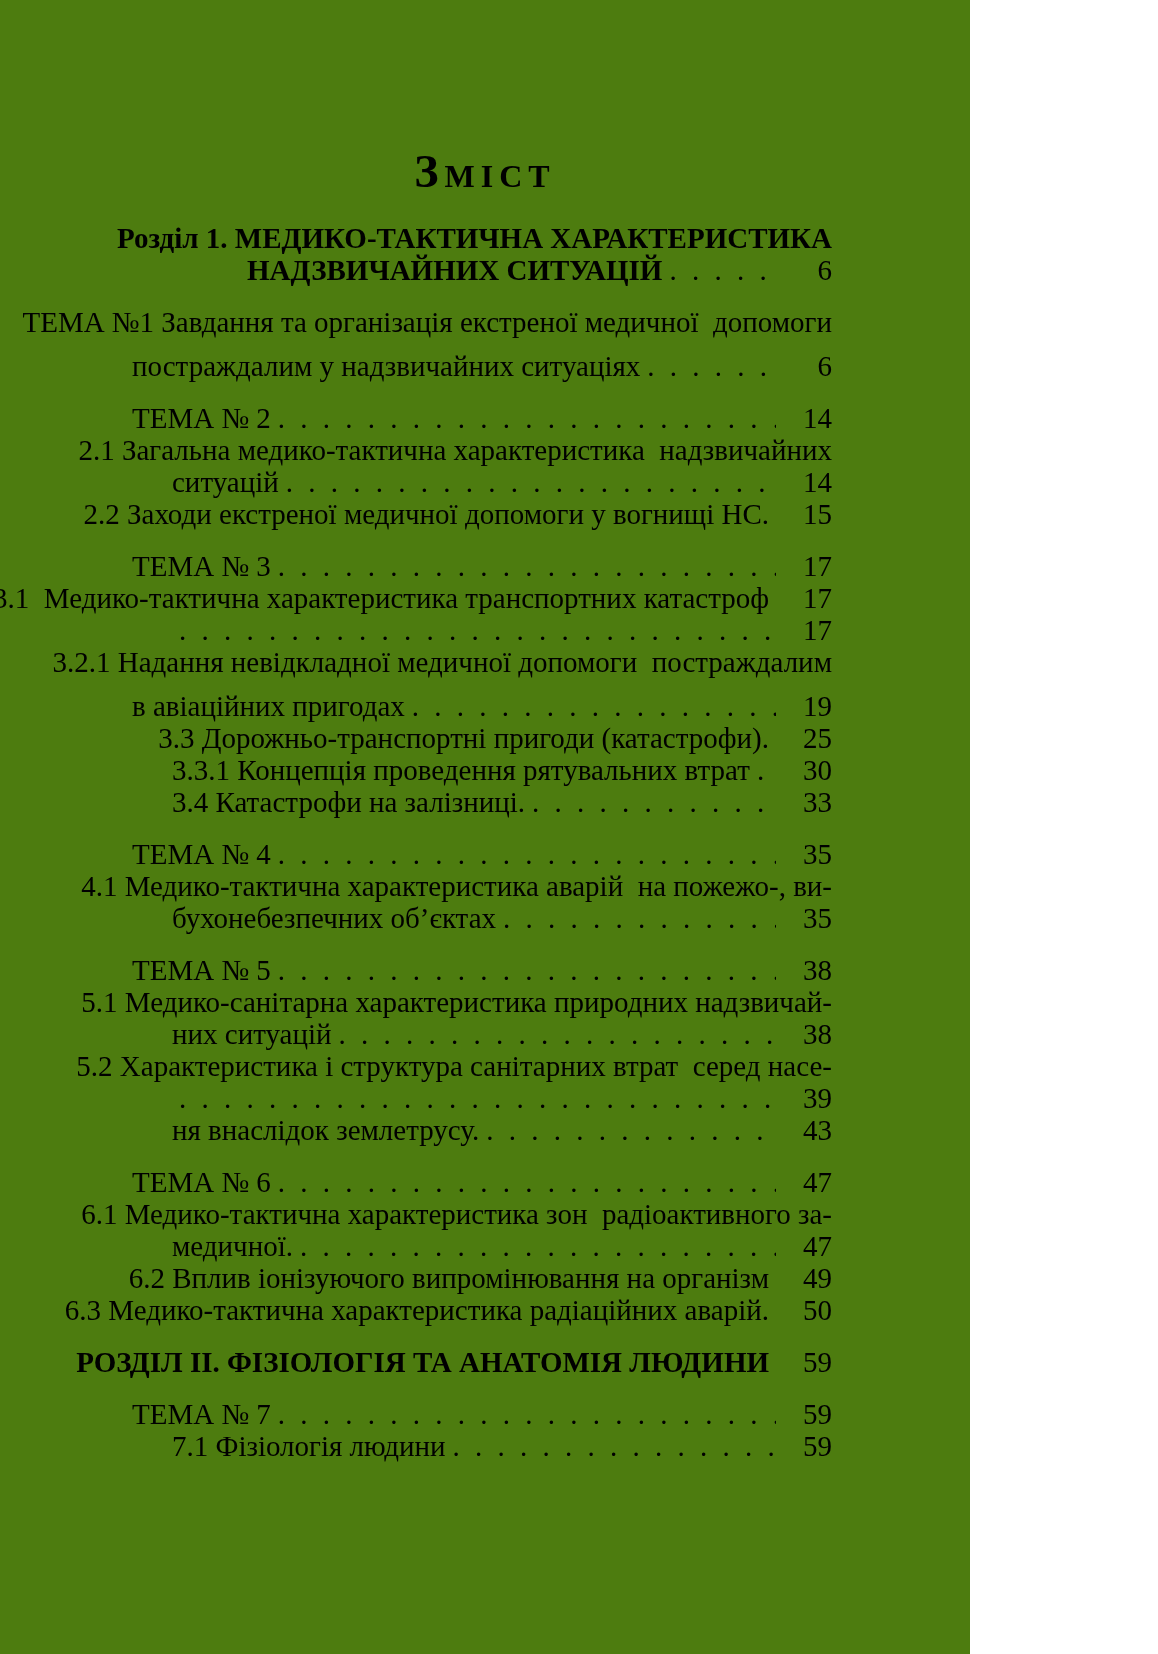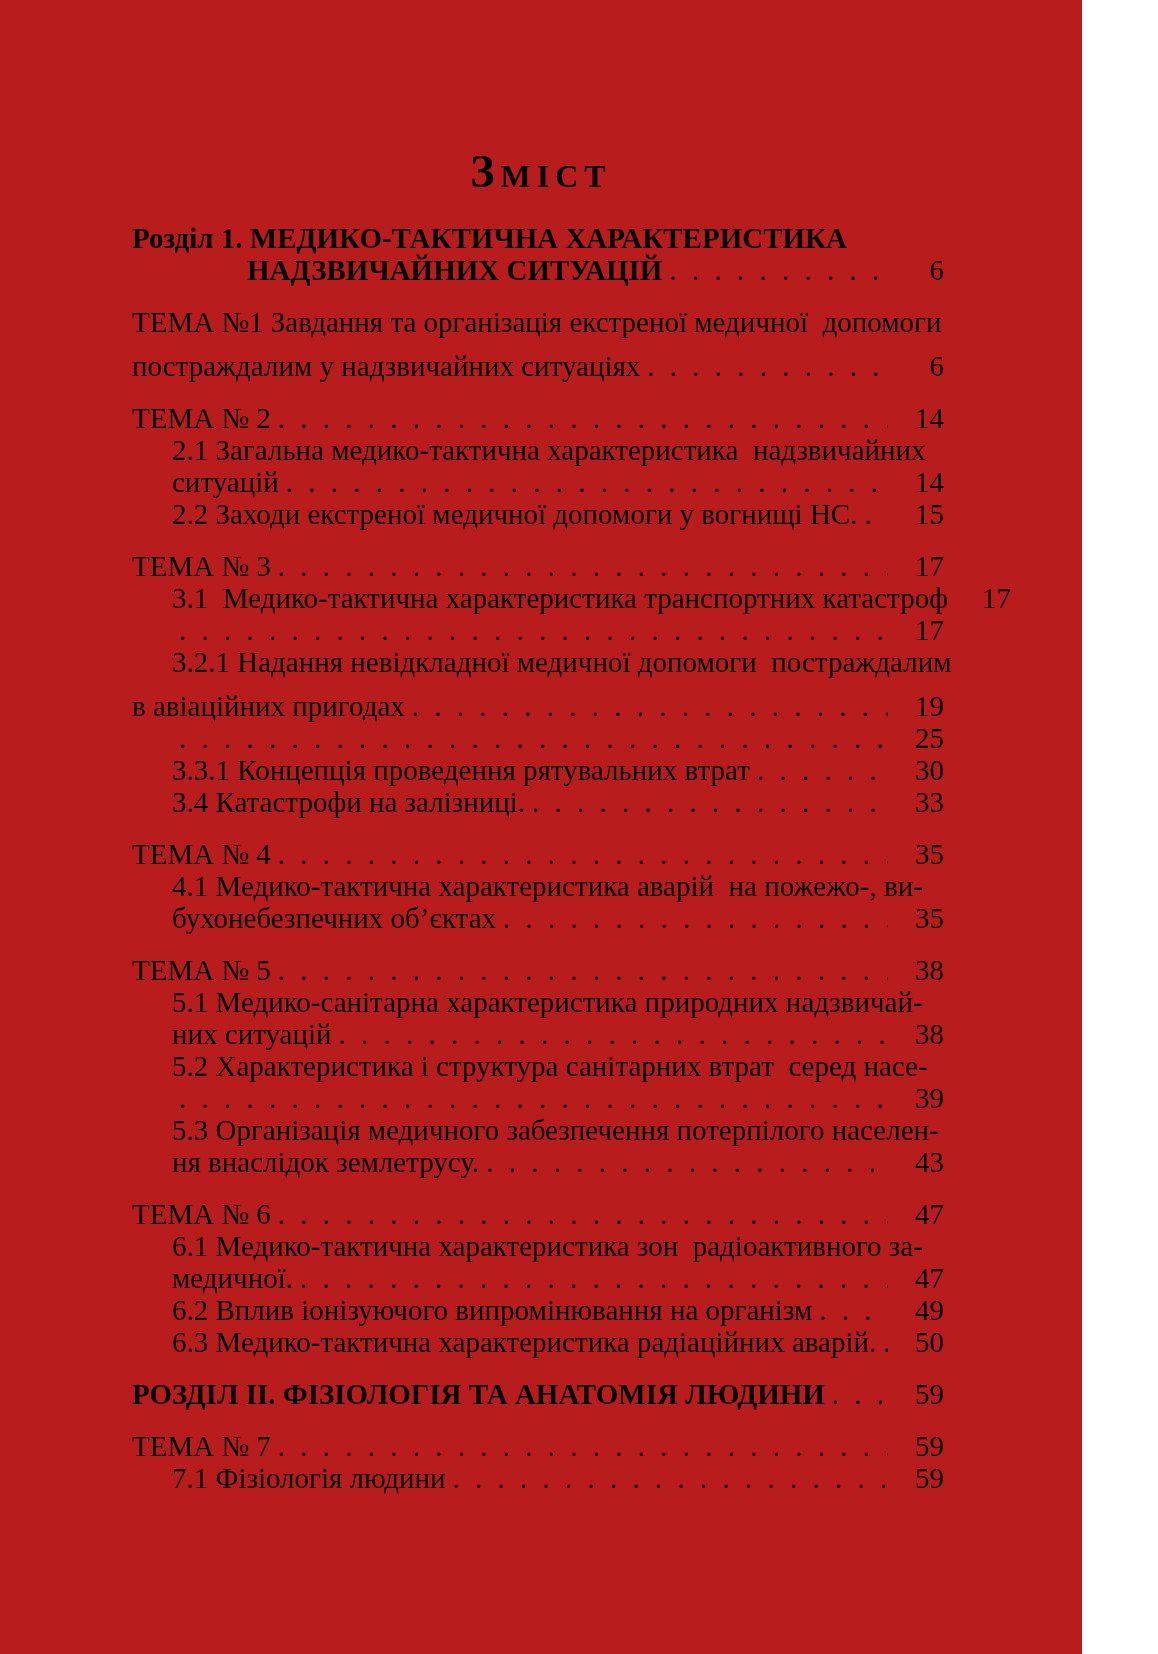--- a/index.html
+++ b/index.html
@@ -2,23 +2,23 @@
 <html><head>
 <meta charset="utf-8">
 <style>
   html, body {
     margin: 0;
     padding: 0;
     background: #ffffff;
   }
   .page {
     position: relative;
-    width: 1082px;
+    width: 970px;
     height: 1654px;
-    background: #b91c1c;
+    background: #4d7c0f;
     color: #000000;
     font-family: "Liberation Serif", serif;
     overflow: hidden;
   }
   .title {
     margin: 0;
     padding-top: 149px;
     line-height: 46px;
     font-size: 46px;
     font-weight: bold;
@@ -27,20 +27,21 @@
     text-align: center;
   }
   .toc {
     margin: 27px 138px 0 132px; 
   }
   .row {
     display: flex;
     align-items: baseline;
     line-height: 32px;
     font-size: 29px;
+    justify-content: flex-end;
   }
   .row.gap { margin-top: 20px; }
   .row .text { white-space: pre; }
   .style-chapter > .text { font-weight: bold; }
   .indent-0 { padding-left: 0; margin-top: 12px; }
   .indent-1 { padding-left: 40px; }
   .indent-2 { padding-left: 115px; }
   .dots {
     flex: 1 1 auto;
     min-width: 0;
@@ -114,20 +115,21 @@
       </div>
       <div class="row style-body indent-1">
         <span class="text">3.2.1 Надання невідкладної медичної допомоги  постраждалим</span>
       </div>
       <div class="row style-body indent-0">
         <span class="text">в авіаційних пригодах</span>
         <span class="dots">. . . . . . . . . . . . . . . . . . . . . . . . . . . . . . . . . . . . . . . . . . . . . . . . . . . . . . . . . . . . . . . . . . . . . . . . . . . . . . . . </span>
         <span class="page-num">19</span>
       </div>
       <div class="row style-body indent-1">
+        <span class="text">3.3 Дорожньо-транспортні пригоди (катастрофи).</span>
         <span class="dots">. . . . . . . . . . . . . . . . . . . . . . . . . . . . . . . . . . . . . . . . . . . . . . . . . . . . . . . . . . . . . . . . . . . . . . . . . . . . . . . . </span>
         <span class="page-num">25</span>
       </div>
       <div class="row style-body indent-1">
         <span class="text">3.3.1 Концепція проведення рятувальних втрат</span>
         <span class="dots">. . . . . . . . . . . . . . . . . . . . . . . . . . . . . . . . . . . . . . . . . . . . . . . . . . . . . . . . . . . . . . . . . . . . . . . . . . . . . . . . </span>
         <span class="page-num">30</span>
       </div>
       <div class="row style-body indent-1">
         <span class="text">3.4 Катастрофи на залізниці.</span>
@@ -159,23 +161,20 @@
         <span class="text">них ситуацій</span>
         <span class="dots">. . . . . . . . . . . . . . . . . . . . . . . . . . . . . . . . . . . . . . . . . . . . . . . . . . . . . . . . . . . . . . . . . . . . . . . . . . . . . . . . </span>
         <span class="page-num">38</span>
       </div>
       <div class="row style-body indent-1">
         <span class="text">5.2 Характеристика і структура санітарних втрат  серед насе-</span>
       </div>
       <div class="row style-body indent-1">
         <span class="dots">. . . . . . . . . . . . . . . . . . . . . . . . . . . . . . . . . . . . . . . . . . . . . . . . . . . . . . . . . . . . . . . . . . . . . . . . . . . . . . . . </span>
         <span class="page-num">39</span>
-      </div>
-      <div class="row style-body indent-1">
-        <span class="text">5.3 Організація медичного забезпечення потерпілого населен-</span>
       </div>
       <div class="row style-body indent-1">
         <span class="text">ня внаслідок землетрусу.</span>
         <span class="dots">. . . . . . . . . . . . . . . . . . . . . . . . . . . . . . . . . . . . . . . . . . . . . . . . . . . . . . . . . . . . . . . . . . . . . . . . . . . . . . . . </span>
         <span class="page-num">43</span>
       </div>
       <div class="row style-body indent-0 gap">
         <span class="text">ТЕМА № 6</span>
         <span class="dots">. . . . . . . . . . . . . . . . . . . . . . . . . . . . . . . . . . . . . . . . . . . . . . . . . . . . . . . . . . . . . . . . . . . . . . . . . . . . . . . . </span>
         <span class="page-num">47</span>

